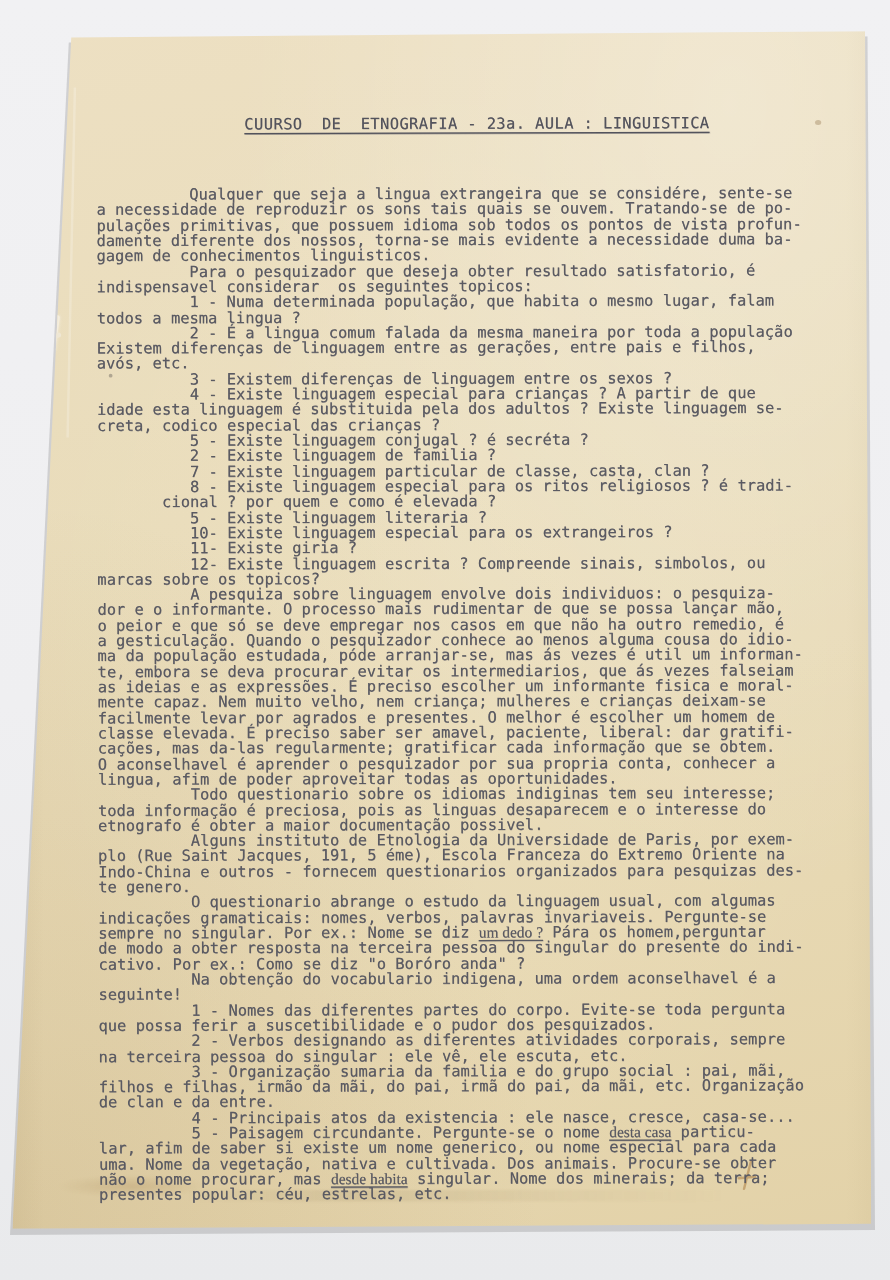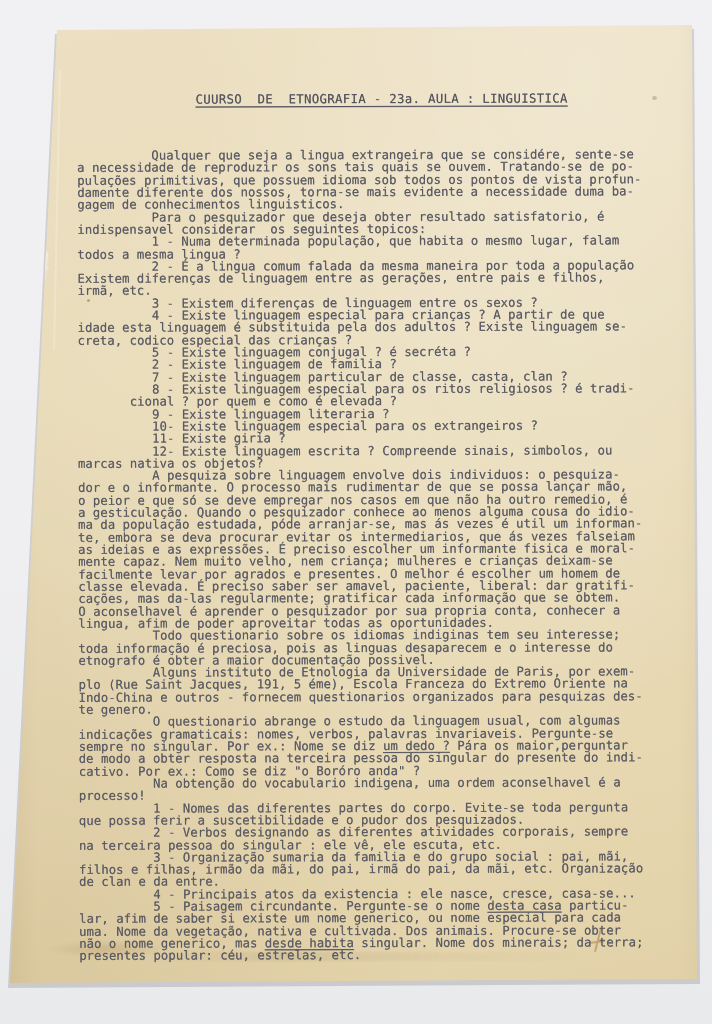--- a/index.html
+++ b/index.html
@@ -38,21 +38,21 @@
   }
   .title-line{
     margin-left:74px;margin-bottom:29px;white-space:pre;
   }
   .title{
     color:#53535c;letter-spacing:0.35px;
     text-decoration:underline;text-underline-offset:3px;
     text-decoration-thickness:1.2px;
   }
   .line{white-space:pre;height:12.32px;line-height:12.32px;}
-  .u{text-decoration:underline;text-underline-offset:2px;text-decoration-thickness:1.1px;}
+  .u{text-decoration:underline;text-underline-offset:2px;text-decoration-thickness:1.1px;font-family:Liberation Serif, serif;}
 
   
   .mark{position:absolute;pointer-events:none;}
   .scratch{left:36px;top:252px;width:16px;height:34px;}
   .scratch::before{content:"";position:absolute;left:6px;top:0;width:4px;height:30px;
     background:#f4eddd;transform:rotate(8deg);border-radius:2px;box-shadow:0 0 3px rgba(244,238,222,0.95);}
   .scratch::after{content:"";position:absolute;left:0px;top:15px;width:13px;height:4px;
     background:#efe7d4;transform:rotate(-12deg);border-radius:2px;}
   .tick{left:35px;top:284px;width:4px;height:11px;background:#6a6258;opacity:0.5;
     transform:rotate(10deg);border-radius:2px 2px 1px 1px;}
@@ -95,35 +95,35 @@
         <div class="line"><span>a necessidade de reproduzir os sons tais quais se ouvem. Tratando-se de po-</span></div>
         <div class="line"><span>pulações primitivas, que possuem idioma sob todos os pontos de vista profun-</span></div>
         <div class="line"><span>damente diferente dos nossos, torna-se mais evidente a necessidade duma ba-</span></div>
         <div class="line"><span>gagem de conhecimentos linguisticos.</span></div>
         <div class="line"><span>          Para o pesquizador que deseja obter resultado satisfatorio, é</span></div>
         <div class="line"><span>indispensavel considerar  os seguintes topicos:</span></div>
         <div class="line"><span>          1 - Numa determinada população, que habita o mesmo lugar, falam</span></div>
         <div class="line"><span>todos a mesma lingua ?</span></div>
         <div class="line"><span>          2 - É a lingua comum falada da mesma maneira por toda a população</span></div>
         <div class="line"><span>Existem diferenças de linguagem entre as gerações, entre pais e filhos,</span></div>
-        <div class="line"><span>irmã, etc.</span></div>
+        <div class="line"><span>avós, etc.</span></div>
         <div class="line"><span>          3 - Existem diferenças de linguagem entre os sexos ?</span></div>
         <div class="line"><span>          4 - Existe linguagem especial para crianças ? A partir de que</span></div>
         <div class="line"><span>idade esta linguagem é substituida pela dos adultos ? Existe linguagem se-</span></div>
         <div class="line"><span>creta, codico especial das crianças ?</span></div>
         <div class="line"><span>          5 - Existe linguagem conjugal ? é secréta ?</span></div>
         <div class="line"><span>          2 - Existe linguagem de familia ?</span></div>
         <div class="line"><span>          7 - Existe linguagem particular de classe, casta, clan ?</span></div>
         <div class="line"><span>          8 - Existe linguagem especial para os ritos religiosos ? é tradi-</span></div>
         <div class="line"><span>       cional ? por quem e como é elevada ?</span></div>
-        <div class="line"><span>          9 - Existe linguagem literaria ?</span></div>
+        <div class="line"><span>          5 - Existe linguagem literaria ?</span></div>
         <div class="line"><span>          10- Existe linguagem especial para os extrangeiros ?</span></div>
         <div class="line"><span>          11- Existe giria ?</span></div>
         <div class="line"><span>          12- Existe linguagem escrita ? Compreende sinais, simbolos, ou</span></div>
-        <div class="line"><span>marcas nativa os objetos?</span></div>
+        <div class="line"><span>marcas sobre os topicos?</span></div>
         <div class="line"><span>          A pesquiza sobre linguagem envolve dois individuos: o pesquiza-</span></div>
         <div class="line"><span>dor e o informante. O processo mais rudimentar de que se possa lançar mão,</span></div>
         <div class="line"><span>o peior e que só se deve empregar nos casos em que não ha outro remedio, é</span></div>
         <div class="line"><span>a gesticulação. Quando o pesquizador conhece ao menos alguma cousa do idio-</span></div>
         <div class="line"><span>ma da população estudada, póde arranjar-se, mas ás vezes é util um informan-</span></div>
         <div class="line"><span>te, embora se deva procurar evitar os intermediarios, que ás vezes falseiam</span></div>
         <div class="line"><span>as ideias e as expressões. É preciso escolher um informante fisica e moral-</span></div>
         <div class="line"><span>mente capaz. Nem muito velho, nem criança; mulheres e crianças deixam-se</span></div>
         <div class="line"><span>facilmente levar por agrados e presentes. O melhor é escolher um homem de</span></div>
         <div class="line"><span>classe elevada. É preciso saber ser amavel, paciente, liberal: dar gratifi-</span></div>
@@ -132,33 +132,33 @@
         <div class="line"><span>lingua, afim de poder aproveitar todas as oportunidades.</span></div>
         <div class="line"><span>          Todo questionario sobre os idiomas indiginas tem seu interesse;</span></div>
         <div class="line"><span>toda informação é preciosa, pois as linguas desaparecem e o interesse do</span></div>
         <div class="line"><span>etnografo é obter a maior documentação possivel.</span></div>
         <div class="line"><span>          Alguns instituto de Etnologia da Universidade de Paris, por exem-</span></div>
         <div class="line"><span>plo (Rue Saint Jacques, 191, 5 éme), Escola Franceza do Extremo Oriente na</span></div>
         <div class="line"><span>Indo-China e outros - fornecem questionarios organizados para pesquizas des-</span></div>
         <div class="line"><span>te genero.</span></div>
         <div class="line"><span>          O questionario abrange o estudo da linguagem usual, com algumas</span></div>
         <div class="line"><span>indicações gramaticais: nomes, verbos, palavras invariaveis. Pergunte-se</span></div>
-        <div class="line"><span>sempre no singular. Por ex.: Nome se diz </span><span class="u">um dedo ?</span><span> Pára os maior,perguntar</span></div>
+        <div class="line"><span>sempre no singular. Por ex.: Nome se diz </span><span class="u">um dedo ?</span><span> Pára os homem,perguntar</span></div>
         <div class="line"><span>de modo a obter resposta na terceira pessoa do singular do presente do indi-</span></div>
         <div class="line"><span>cativo. Por ex.: Como se diz "o Boróro anda" ?</span></div>
         <div class="line"><span>          Na obtenção do vocabulario indigena, uma ordem aconselhavel é a</span></div>
-        <div class="line"><span>processo!</span></div>
+        <div class="line"><span>seguinte!</span></div>
         <div class="line"><span>          1 - Nomes das diferentes partes do corpo. Evite-se toda pergunta</span></div>
         <div class="line"><span>que possa ferir a suscetibilidade e o pudor dos pesquizados.</span></div>
         <div class="line"><span>          2 - Verbos designando as diferentes atividades corporais, sempre</span></div>
         <div class="line"><span>na terceira pessoa do singular : ele vê, ele escuta, etc.</span></div>
         <div class="line"><span>          3 - Organização sumaria da familia e do grupo social : pai, mãi,</span></div>
         <div class="line"><span>filhos e filhas, irmão da mãi, do pai, irmã do pai, da mãi, etc. Organização</span></div>
         <div class="line"><span>de clan e da entre.</span></div>
         <div class="line"><span>          4 - Principais atos da existencia : ele nasce, cresce, casa-se...</span></div>
         <div class="line"><span>          5 - Paisagem circundante. Pergunte-se o nome </span><span class="u">desta casa</span><span> particu-</span></div>
         <div class="line"><span>lar, afim de saber si existe um nome generico, ou nome especial para cada</span></div>
         <div class="line"><span>uma. Nome da vegetação, nativa e cultivada. Dos animais. Procure-se obter</span></div>
-        <div class="line"><span>não o nome generico, mas </span><span class="u">desde habita</span><span> singular. Nome dos minerais; da terra;</span></div>
+        <div class="line"><span>não o nome procurar, mas </span><span class="u">desde habita</span><span> singular. Nome dos minerais; da terra;</span></div>
         <div class="line"><span>presentes popular: céu, estrelas, etc.</span></div>
       </div>
   </div>
 </div>
 
 </body></html>

